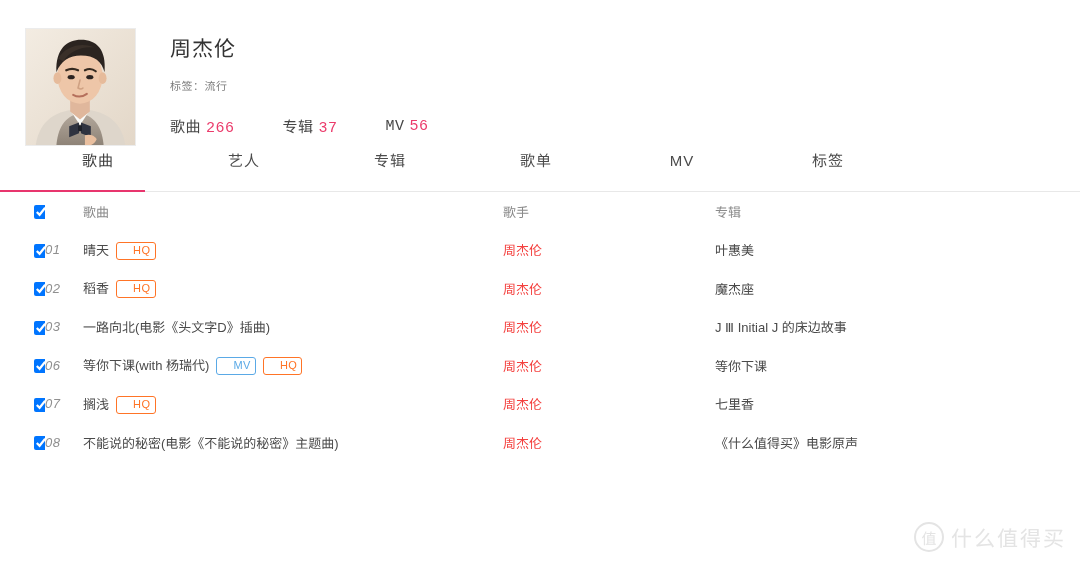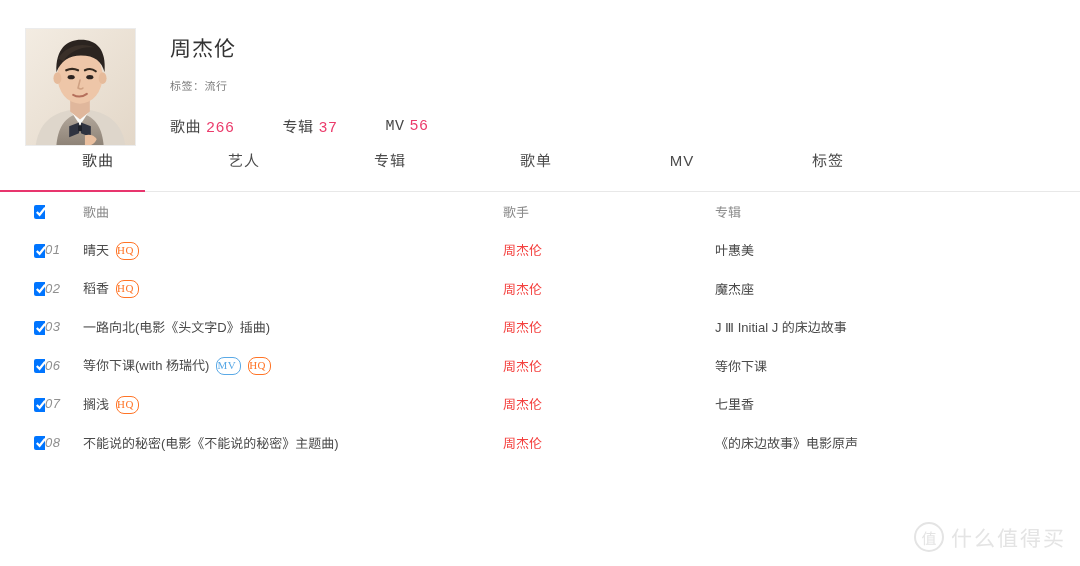--- a/index.html
+++ b/index.html
@@ -142,28 +142,28 @@
     margin: 0;
     width: 14px;
     height: 14px;
     vertical-align: middle;
     cursor: pointer;
   }
 
   .badge {
     display: inline-block;
     border: 1px solid;
-    border-radius: 8px;
+    border-radius: 3px;
     font-size: 11px;
     line-height: 13px;
-    padding: 1px 4px 2px 0;
+    padding: 1px 4px 2px 16px;
     margin-left: 7px;
     vertical-align: 1px;
     letter-spacing: 0.5px;
-    font-family: Liberation Serif, serif;
+    font-family: Liberation Sans, sans-serif;
   }
   .badge-hq { color: #ff7426; border-color: #ff7426; }
   .badge-mv { color: #5aa9e6; border-color: #5aa9e6; }
 
   
   .watermark {
     position: absolute;
     right: 14px;
     bottom: 14px;
     display: flex;
@@ -324,21 +324,21 @@
         <td class="cell-index">07</td>
         <td class="cell-title"><span>搁浅</span><span class="badge badge-hq">HQ</span></td>
         <td class="cell-artist">周杰伦</td>
         <td class="cell-album">七里香</td>
       </tr>
       <tr>
         <td class="cell-check"><input type="checkbox" checked="" style=""></td>
         <td class="cell-index">08</td>
         <td class="cell-title"><span>不能说的秘密(电影《不能说的秘密》主题曲)</span></td>
         <td class="cell-artist">周杰伦</td>
-        <td class="cell-album">《的床边故事》电影原声</td>
+        <td class="cell-album">《什么值得买》电影原声</td>
       </tr>
     </tbody>
 </table>
 
 <div class="watermark">
   <div class="wm-mark">值</div>
   <div class="wm-text">什么值得买</div>
 </div>
 
 </body></html>

